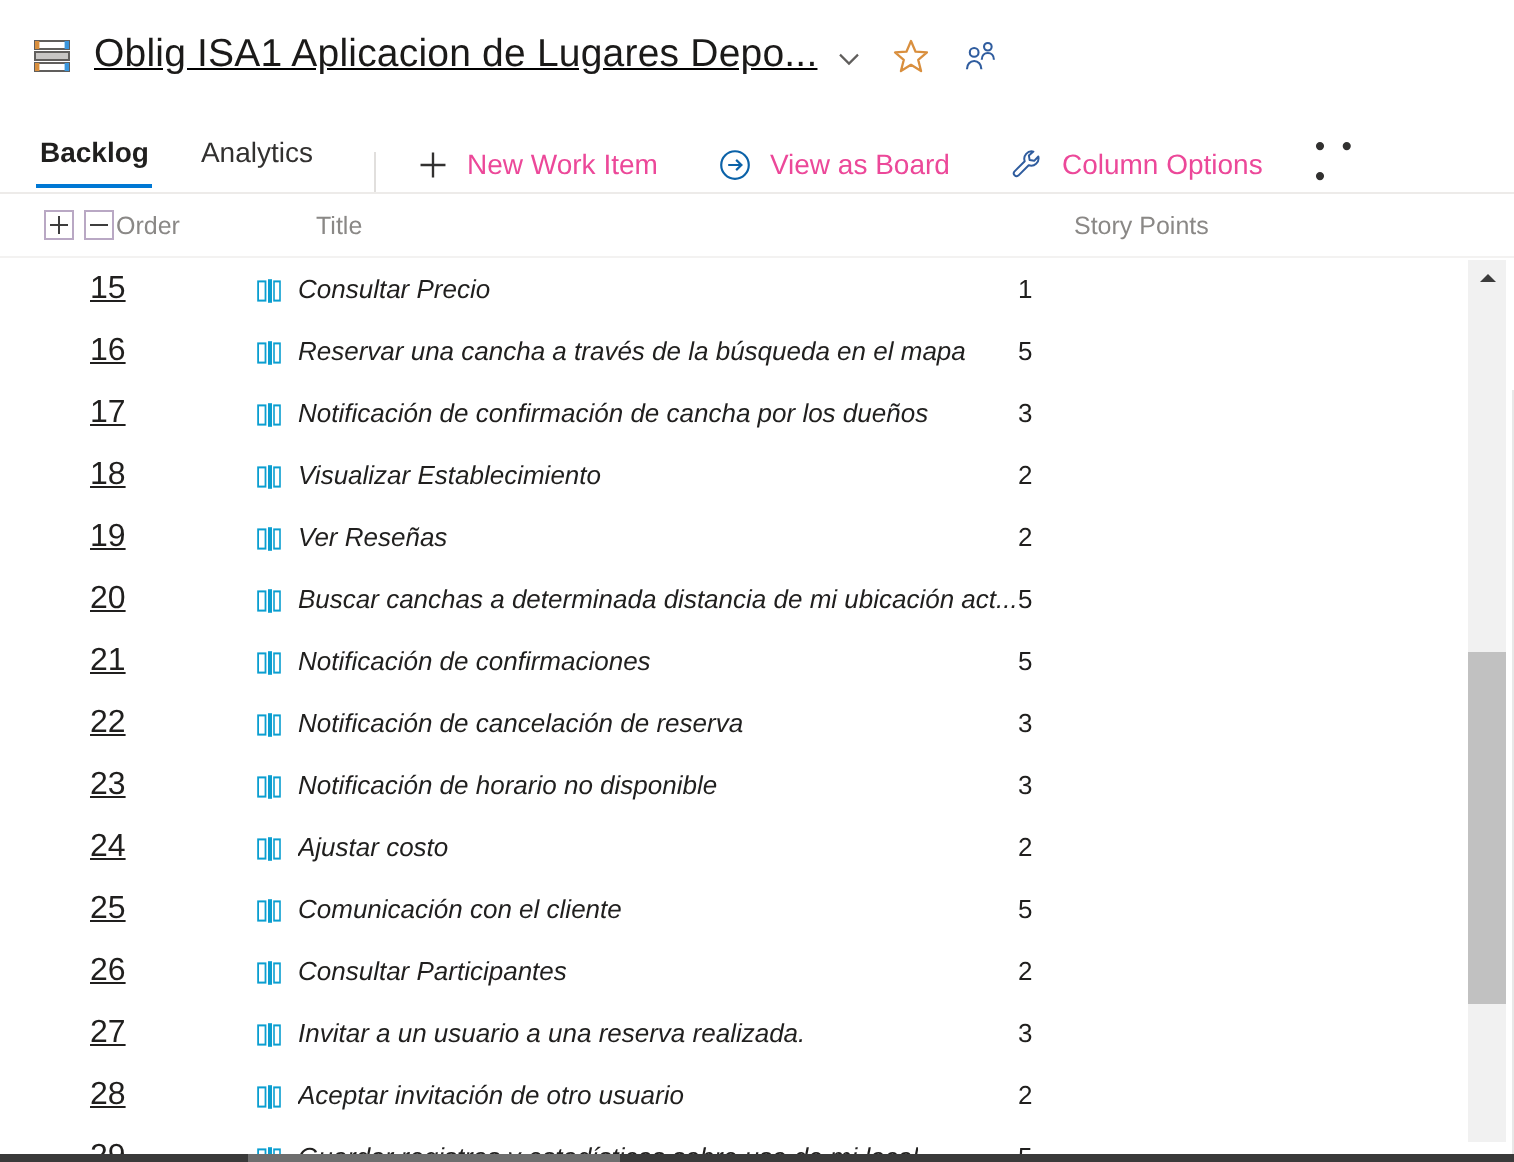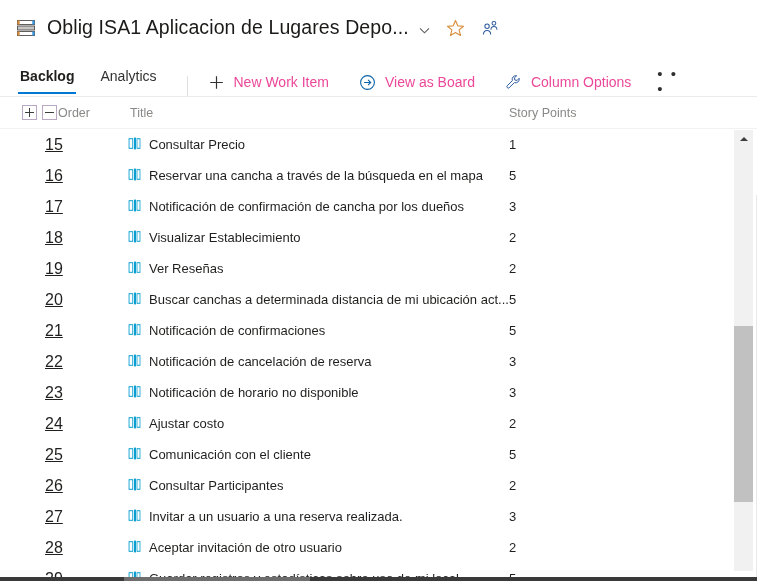--- a/index.html
+++ b/index.html
@@ -20,20 +20,21 @@
 
   
   .titlebar {
     position: absolute;
     left: 0; top: 0;
     width: 757px; height: 54px;
     display: flex;
     align-items: center;
     padding-left: 16px;
     background: #ffffff;
+    text-decoration: underline;
   }
   .backlog-glyph {
     width: 20px; height: 20px;
     flex: 0 0 auto;
     margin-right: 11px;
     position: relative;
     top: 1px;
   }
   .project-title {
     font-size: 19.5px;
@@ -187,21 +188,21 @@
     width: 1px; height: 9px;
     background: #3d3d3d;
   }
   .hdr-label {
     font-size: 12.5px;
     color: #8a8886;
     font-weight: 400;
     white-space: nowrap;
   }
   .hdr-order  { padding-left: 58px; }
-  .hdr-title  { padding-left: 4px; }
+  .hdr-title  { padding-left: 4px; margin-left: 28px; }
   .hdr-points { padding-left: 0px; }
 
   .grid-body {
     position: relative;
     height: 479px;
     overflow: hidden;
   }
   .row {
     display: flex;
     align-items: center;
@@ -212,23 +213,24 @@
   .cell-order {
     width: 126px; flex: 0 0 126px;
     padding-left: 45px;
     color: #201f1e;
     font-size: 16px;
     text-decoration: underline;
   }
   .cell-title {
     width: 383px; flex: 0 0 383px;
     display: flex;
-    align-items: flex-start;
+    align-items: flex-end;
     padding-left: 2px;
     overflow: hidden;
+    font-style: italic;
   }
   .story-icon {
     width: 13px; height: 13px;
     flex: 0 0 auto;
     margin-right: 8px;
     position: relative;
     top: 0px;
   }
   .title-text {
     white-space: nowrap;

